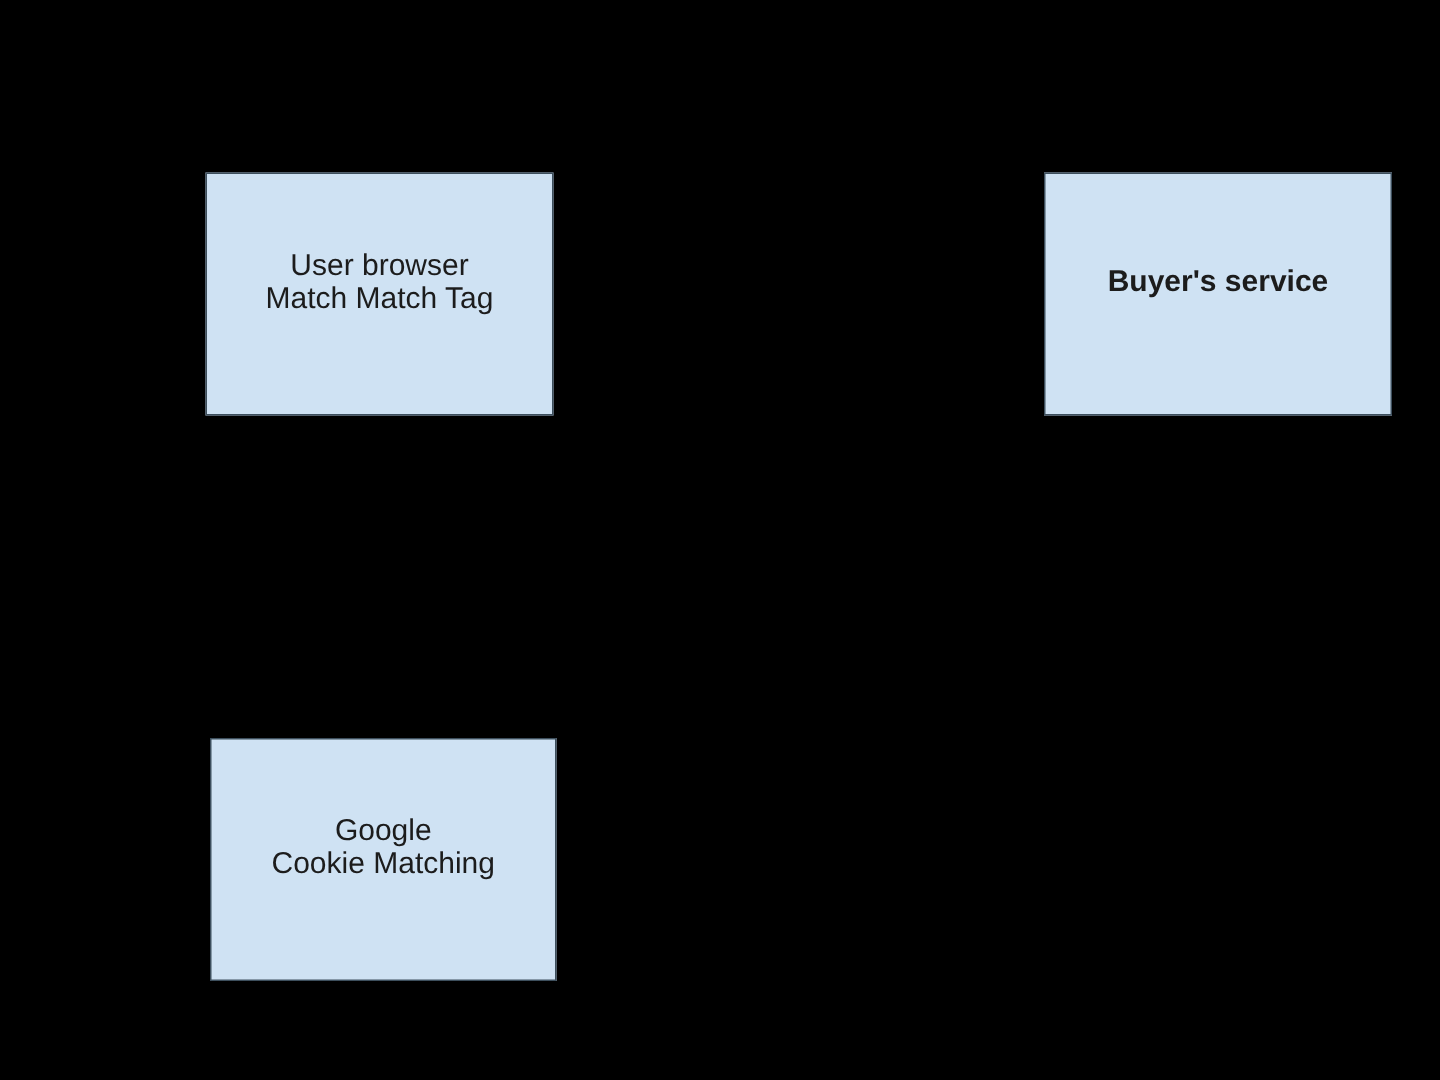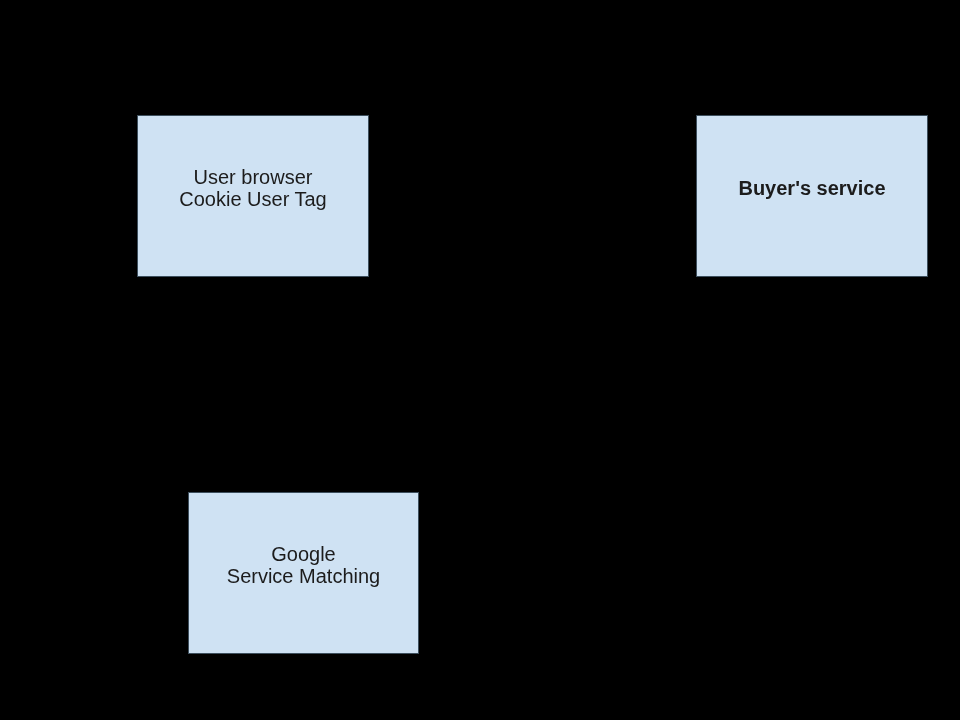--- a/index.html
+++ b/index.html
@@ -44,30 +44,30 @@
   #node-google-cms          { left: 140px; top: 492px; width: 231px; height: 162px; }
 </style>
 </head>
 <body style="background: rgb(0, 0, 0);">
 
 <div id="stage" style="background: rgb(0, 0, 0);">
 
   <div class="node" id="node-user-browser" style="background: rgb(207, 226, 243); border-color: rgb(61, 79, 93); color: rgb(28, 28, 28);">
     <div class="label">
       <div>User browser</div>
-      <div>Cookie User Tag</div>
+      <div>Match Match Tag</div>
     </div>
   </div>
 
   <div class="node" id="node-buyers-service" style="background: rgb(207, 226, 243); border-color: rgb(61, 79, 93); color: rgb(28, 28, 28);">
     <div class="label">
       <div>Buyer's service</div>
     </div>
   </div>
 
-  <div class="node" id="node-google-cms" style="background: rgb(207, 226, 243); border-color: rgb(61, 79, 93); color: rgb(28, 28, 28); margin-left: 48px;">
+  <div class="node" id="node-google-cms" style="background: rgb(207, 226, 243); border-color: rgb(61, 79, 93); color: rgb(28, 28, 28);">
     <div class="label">
       <div>Google</div>
-      <div>Service Matching</div>
+      <div>Cookie Matching</div>
     </div>
   </div>
 
 </div>
 
 </body></html>

